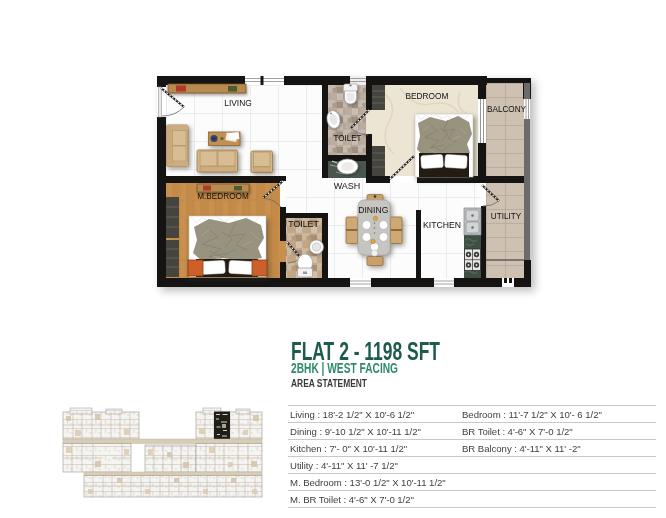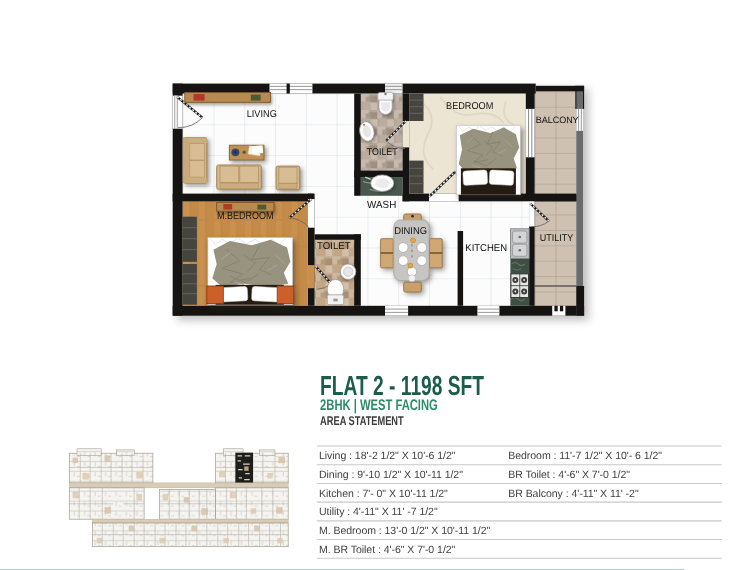--- a/index.html
+++ b/index.html
@@ -1,17 +1,17 @@
 <!DOCTYPE html>
 <html><head>
 <meta charset="utf-8">
 <style>
 html,body{margin:0;padding:0;background:#ffffff;}
 body{width:666px;height:518px;overflow:hidden;font-family:"Liberation Sans",sans-serif;}
-#page{position:relative;width:622px;height:518px;background:#0f766e;}
+#page{position:relative;width:622px;height:518px;background:#fdba74;}
 svg{position:absolute;left:0;top:0;display:block;}
 </style>
 </head>
 <body>
 <div id="page">
 <svg width="666" height="518" viewBox="0 0 666 518">
 <defs>
 <pattern id="grid" width="28" height="28" patternUnits="userSpaceOnUse" x="166" y="85">
   <rect width="28" height="28" fill="#fcfcfc"></rect>
   <path d="M28 0H0V28" fill="none" stroke="#dbe0e5" stroke-width="1.1"></path>

